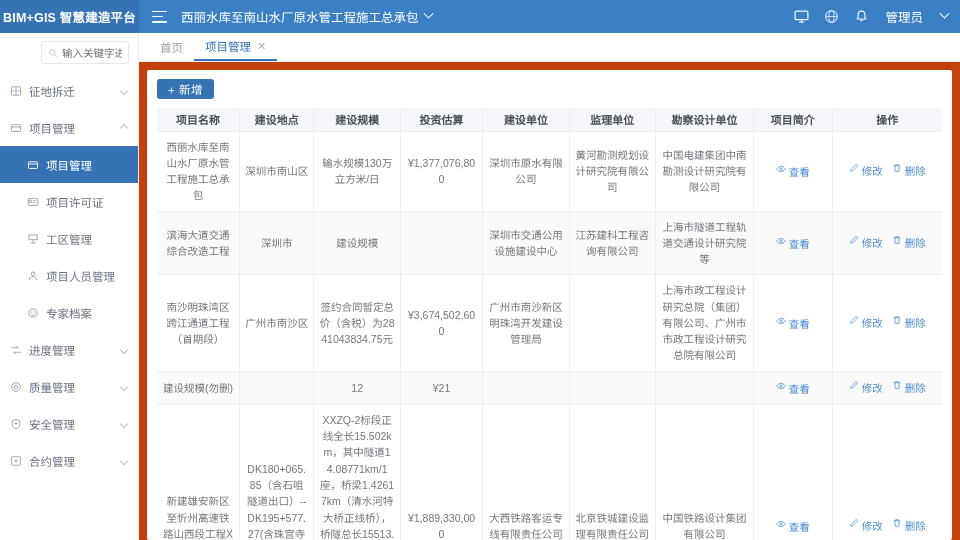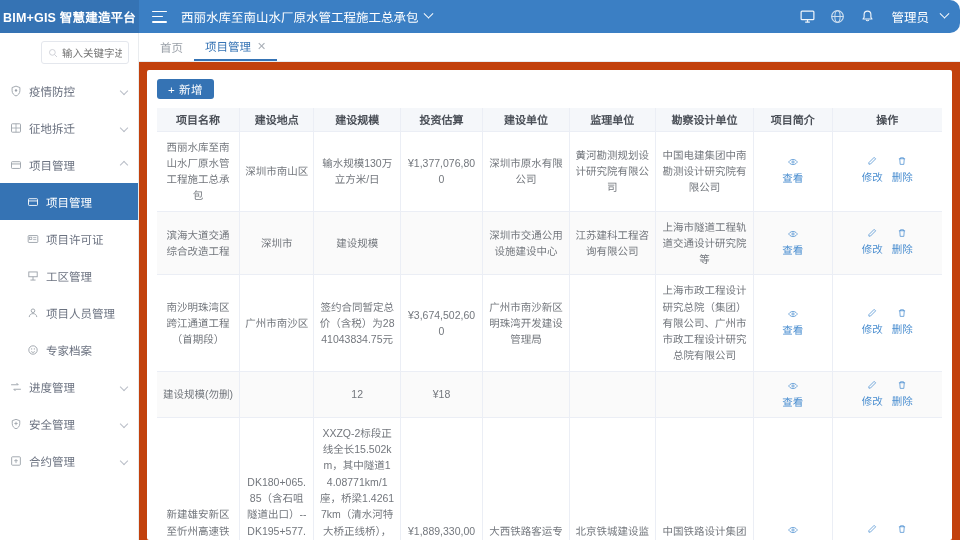--- a/index.html
+++ b/index.html
@@ -6,37 +6,37 @@
   * { margin:0; padding:0; box-sizing:border-box; }
   html, body {
     width:960px; height:540px;
     font-family:"Liberation Sans","DejaVu Sans",sans-serif;
     font-size:12px; color:#303133; background:#ffffff;
     overflow:hidden;
   }
   #app { width:960px; height:540px; display:flex; flex-direction:column; }
 
   
-  .topbar { height:33px; flex:0 0 33px; display:flex; align-items:stretch; background:#3b7fc4; color:#fff;border-radius:10px; }
+  .topbar { height:33px; flex:0 0 33px; display:flex; align-items:stretch; background:#3b7fc4; color:#fff; }
   .logo-box {
     width:139px; flex:0 0 139px; display:flex; align-items:center; justify-content:center;
     background:#3573b4; font-size:12.5px; font-weight:bold; letter-spacing:.2px; white-space:nowrap;
   }
   .top-right-area { flex:1; display:flex; align-items:center; padding:0 12px 0 13px; }
   .hamburger { width:15px; height:12px; display:flex; flex-direction:column; justify-content:space-between; cursor:pointer; flex:0 0 auto; }
   .hamburger i { display:block; height:1.6px; background:#fff; border-radius:1px; }
   .hamburger i:nth-child(1){ width:15px; }
   .hamburger i:nth-child(2){ width:11px; }
   .hamburger i:nth-child(3){ width:15px; }
   .proj-select { display:flex; align-items:center; gap:6px; margin-left:14px; font-size:12.5px; white-space:nowrap; cursor:pointer; }
   .chev { display:inline-block; width:7px; height:7px; border-right:1.3px solid currentColor; border-bottom:1.3px solid currentColor; transform:rotate(45deg) translate(-2px,-2px); }
   .top-spacer { flex:1; }
   .top-icons { display:flex; align-items:center; gap:15px; }
   .ticon { width:15px; height:15px; opacity:.92; cursor:pointer; display:block; }
-  .user-box { display:flex; align-items:center; gap:12px; margin-left:16px; font-size:12.5px; cursor:pointer; white-space:nowrap; }
+  .user-box { display:flex; align-items:center; gap:18px; margin-left:16px; font-size:12.5px; cursor:pointer; white-space:nowrap; }
 
   
   .body-wrap { flex:1; display:flex; min-height:0; }
 
   
   .sidebar { width:139px; flex:0 0 139px; background:#fff; border-right:1px solid #e9ecef; display:flex; flex-direction:column; min-height:0; }
   .search-wrap { padding:8px 9px 6px 9px; }
   .search-box {
     height:23px; border:1px solid #e4e7ed; border-radius:3px; display:flex; align-items:center;
     gap:4px; padding:8px 6px; background:#fff;margin-left:32px;
@@ -87,21 +87,21 @@
     border-right:1px solid #ebeef5; white-space:nowrap;
   }
   thead th:last-child { border-right:none; }
   tbody td {
     font-size:10.5px; color:#73777d; text-align:center; vertical-align:middle;
     padding:7px 5px; border-bottom:1px solid #ebeef5; border-right:1px solid #ebeef5;
     line-height:1.55; word-break:break-all;
   }
   tbody td:last-child { border-right:none; }
   tbody tr:nth-child(even) td { background:#fafafa; }
-  .link { color:#4a8ed0; cursor:pointer; white-space:nowrap; display:inline-flex; align-items:center; gap:3px;flex-direction:column; }
+  .link { color:#4a8ed0; cursor:pointer; white-space:nowrap; display:inline-flex; align-items:flex-start; gap:3px; }
   .ops { display:flex; align-items:center; justify-content:center; gap:9px; }
   .eye-ico, .pen-ico, .trash-ico { flex:0 0 auto; }
 </style>
 </head>
 <body>
 
 <div id="app">
 
   <div class="topbar">
     <div class="logo-box">BIM+GIS 智慧建造平台</div>
@@ -147,30 +147,20 @@
           <svg width="10" height="10" viewBox="0 0 16 16">
             <circle cx="7" cy="7" r="4.6" fill="none" stroke="#c9ccd2" stroke-width="1.4"></circle>
             <line x1="10.5" y1="10.5" x2="14.4" y2="14.4" stroke="#c9ccd2" stroke-width="1.4"></line>
           </svg>
           <input class="search-input" type="text" placeholder="输入关键字进行过滤" style="">
         </div>
       </div>
 
       <div class="menu">
 
-        <div class="menu-item">
-          <span class="mi-icon">
-            <svg width="12" height="12" viewBox="0 0 16 16">
-                <path d="M8 1.5 13.2 3.4v4.2c0 3.4-2.3 6-5.2 7-2.9-1-5.2-3.6-5.2-7V3.4z" fill="none" stroke="#9aa0a8" stroke-width="1.2"></path>
-                <circle cx="8" cy="7.2" r="1.6" fill="#9aa0a8"></circle>
-              </svg>
-          </span>
-          <span class="mi-label">疫情防控</span>
-          <span class="arrow"></span>
-        </div>
 
         <div class="menu-item">
           <span class="mi-icon">
             <svg width="12" height="12" viewBox="0 0 16 16">
                 <rect x="2" y="2.4" width="12" height="11.2" rx="1" fill="none" stroke="#9aa0a8" stroke-width="1.2"></rect>
                 <line x1="2" y1="8" x2="14" y2="8" stroke="#9aa0a8" stroke-width="1"></line>
                 <line x1="8" y1="2.4" x2="8" y2="13.6" stroke="#9aa0a8" stroke-width="1"></line>
               </svg>
           </span>
           <span class="mi-label">征地拆迁</span>
@@ -244,20 +234,30 @@
         <div class="menu-item">
           <span class="mi-icon">
             <svg width="12" height="12" viewBox="0 0 16 16">
                 <path d="M2 5h9l-2-2M14 11H5l2 2" fill="none" stroke="#9aa0a8" stroke-width="1.2" stroke-linecap="round" stroke-linejoin="round"></path>
               </svg>
           </span>
           <span class="mi-label">进度管理</span>
           <span class="arrow"></span>
         </div>
 
+        <div class="menu-item">
+          <span class="mi-icon">
+            <svg width="12" height="12" viewBox="0 0 16 16">
+                <circle cx="8" cy="8" r="5.8" fill="none" stroke="#9aa0a8" stroke-width="1.2"></circle>
+                <circle cx="8" cy="8" r="2.6" fill="none" stroke="#9aa0a8" stroke-width="1.2"></circle>
+              </svg>
+          </span>
+          <span class="mi-label">质量管理</span>
+          <span class="arrow"></span>
+        </div>
 
         <div class="menu-item">
           <span class="mi-icon">
             <svg width="12" height="12" viewBox="0 0 16 16">
                 <path d="M8 1.8 13 3.6v4c0 3.2-2.1 5.8-5 6.7-2.9-.9-5-3.5-5-6.7v-4z" fill="none" stroke="#9aa0a8" stroke-width="1.2"></path>
                 <line x1="8" y1="5" x2="8" y2="9.6" stroke="#9aa0a8" stroke-width="1.1"></line>
                 <line x1="5.8" y1="7.3" x2="10.2" y2="7.3" stroke="#9aa0a8" stroke-width="1.1"></line>
               </svg>
           </span>
           <span class="mi-label">安全管理</span>
@@ -415,21 +415,21 @@
                         </svg>
                         <span>删除</span>
                       </span>
                     </div>
                   </td>
                 </tr>
                 <tr>
                   <td>建设规模(勿删)</td>
                   <td></td>
                   <td>12</td>
-                  <td>¥18</td>
+                  <td>¥21</td>
                   <td></td>
                   <td></td>
                   <td></td>
                   <td><span class="link">
                       <svg class="eye-ico" width="10" height="10" viewBox="0 0 16 16">
                         <path d="M1 8s2.6-4.2 7-4.2S15 8 15 8s-2.6 4.2-7 4.2S1 8 1 8z" fill="none" stroke="#4a8ed0" stroke-width="1.2"></path>
                         <circle cx="8" cy="8" r="1.8" fill="none" stroke="#4a8ed0" stroke-width="1.2"></circle>
                       </svg>
                       <span>查看</span>
                     </span></td>

